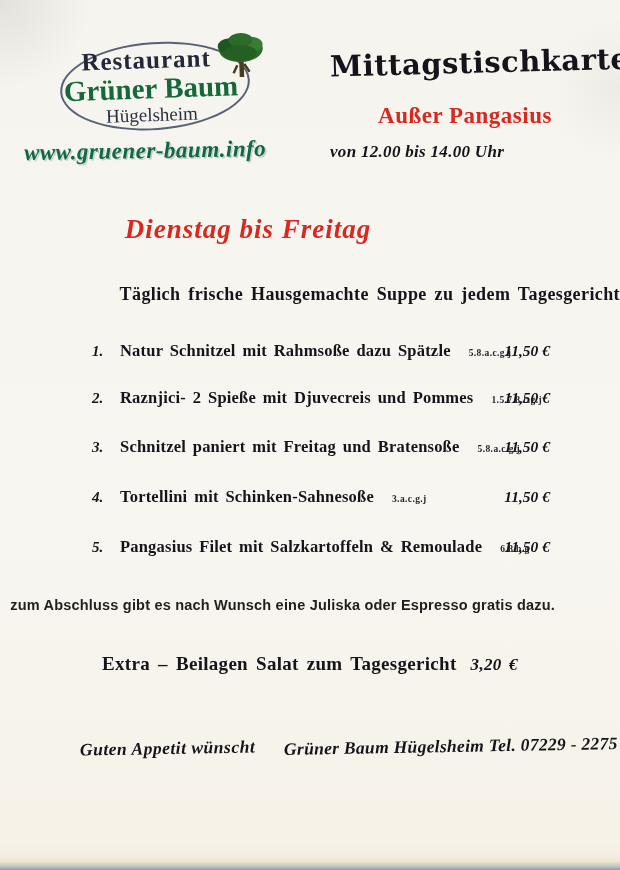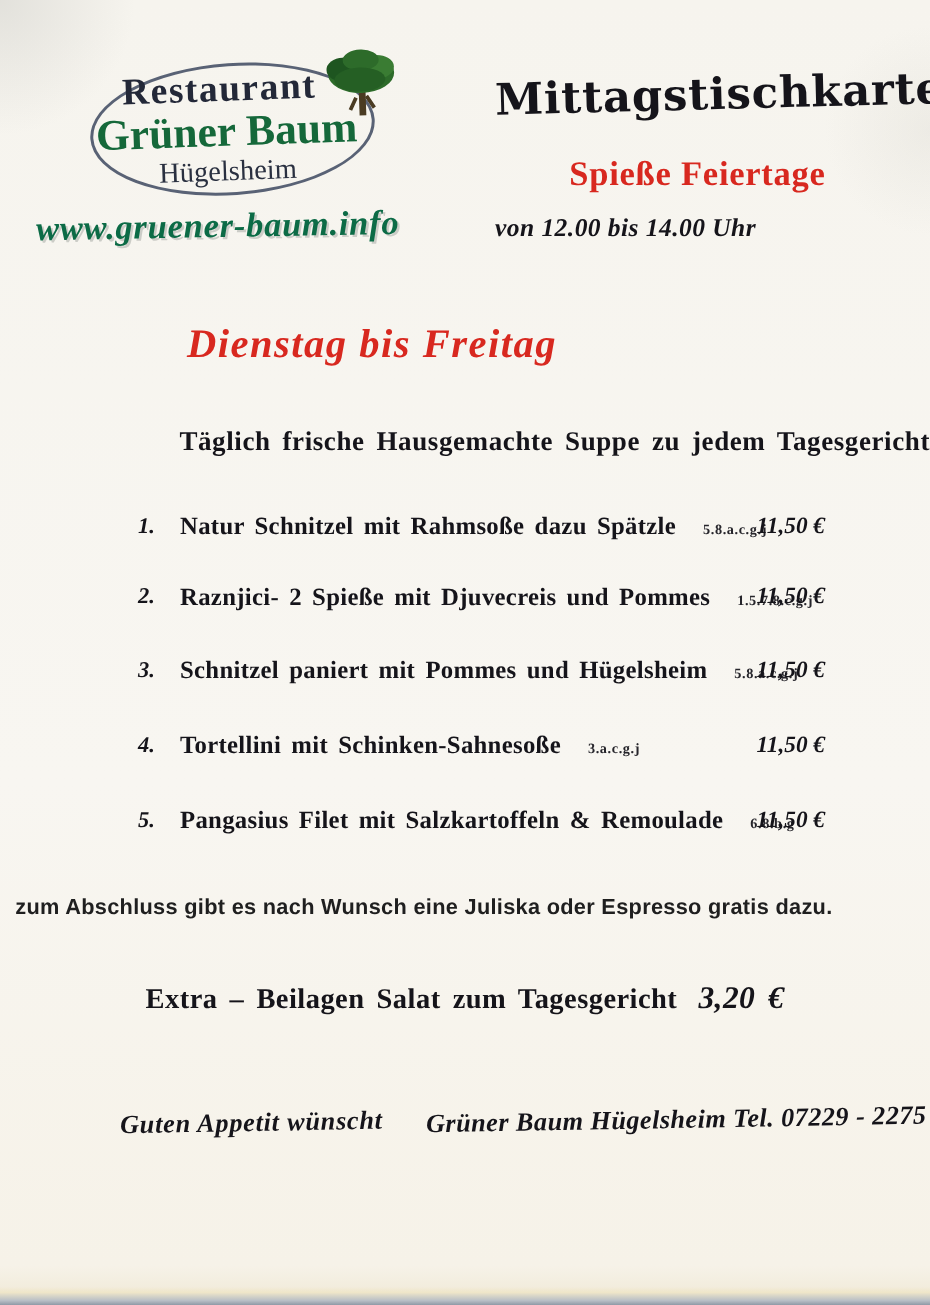--- a/index.html
+++ b/index.html
@@ -100,21 +100,21 @@
     position:absolute;left:0;top:597px;width:555px;text-align:right;
     font-family:"Liberation Sans", sans-serif;
     font-size:14.5px;color:#1f1f1f;letter-spacing:.2px;font-weight:bold;
   }
 
   .extra{
     position:absolute;left:0;top:653px;width:620px;text-align:center;
     font-size:19px;color:#15141a;letter-spacing:.3px;word-spacing:3px;font-weight:600;
   }
   .extra .extra-label{font-weight:bold;}
-  .extra .extra-price{font-style:italic;font-weight:bold;margin-left:6px;font-size:21px;}
+  .extra .extra-price{font-style:italic;font-weight:bold;margin-left:6px;font-size:17px;}
 
   .footer-left{
     position:absolute;left:80px;top:738px;
     font-size:17.5px;font-weight:bold;font-style:italic;color:#15141a;
     letter-spacing:.5px;transform:rotate(-1deg);
   }
   .footer-right{
     position:absolute;left:284px;top:736px;
     font-size:17.5px;font-weight:bold;font-style:italic;color:#15141a;
     letter-spacing:.3px;transform:rotate(-1deg);
@@ -142,41 +142,41 @@
       <ellipse cx="16" cy="15" rx="11" ry="8" fill="#1e5520"></ellipse>
       <ellipse cx="38" cy="14" rx="12" ry="8" fill="#3a7c33"></ellipse>
       <ellipse cx="28" cy="9" rx="12" ry="7" fill="#2d6b2a"></ellipse>
       <ellipse cx="27" cy="22" rx="17" ry="8" fill="#255f24"></ellipse>
     </svg>
   </div>
 
   <div class="website">www.gruener-baum.info</div>
 
   <div class="title">Mittagstischkarte</div>
-  <div class="subtitle">Spieße Feiertage</div>
+  <div class="subtitle">Außer Pangasius</div>
   <div class="hours">von 12.00  bis  14.00 Uhr</div>
 
   <div class="days">Dienstag  bis  Freitag</div>
 
   <div class="intro">Täglich frische Hausgemachte Suppe zu jedem Tagesgericht</div>
 
   <div class="menu">
     <div class="menu-row r0">
       <span class="menu-num">1.</span>
       <span class="menu-name"><span>Natur Schnitzel mit Rahmsoße dazu Spätzle</span><span class="allergens">5.8.a.c.g.j</span></span>
       <span class="price">11,50 €</span>
     </div>
     <div class="menu-row r1">
       <span class="menu-num">2.</span>
       <span class="menu-name"><span>Raznjici- 2 Spieße mit Djuvecreis und Pommes</span><span class="allergens">1.5.7.8.c.g.j</span></span>
       <span class="price">11,50 €</span>
     </div>
     <div class="menu-row r2">
       <span class="menu-num">3.</span>
-      <span class="menu-name"><span>Schnitzel paniert mit Pommes und Hügelsheim</span><span class="allergens">5.8.a.c.g.j</span></span>
+      <span class="menu-name"><span>Schnitzel paniert mit Freitag und Bratensoße</span><span class="allergens">5.8.a.c.g.j</span></span>
       <span class="price">11,50 €</span>
     </div>
     <div class="menu-row r3">
       <span class="menu-num">4.</span>
       <span class="menu-name"><span>Tortellini mit Schinken-Sahnesoße</span><span class="allergens">3.a.c.g.j</span></span>
       <span class="price">11,50 €</span>
     </div>
     <div class="menu-row r4">
       <span class="menu-num">5.</span>
       <span class="menu-name"><span>Pangasius Filet mit Salzkartoffeln &amp; Remoulade</span><span class="allergens">6.8.b.g</span></span>

